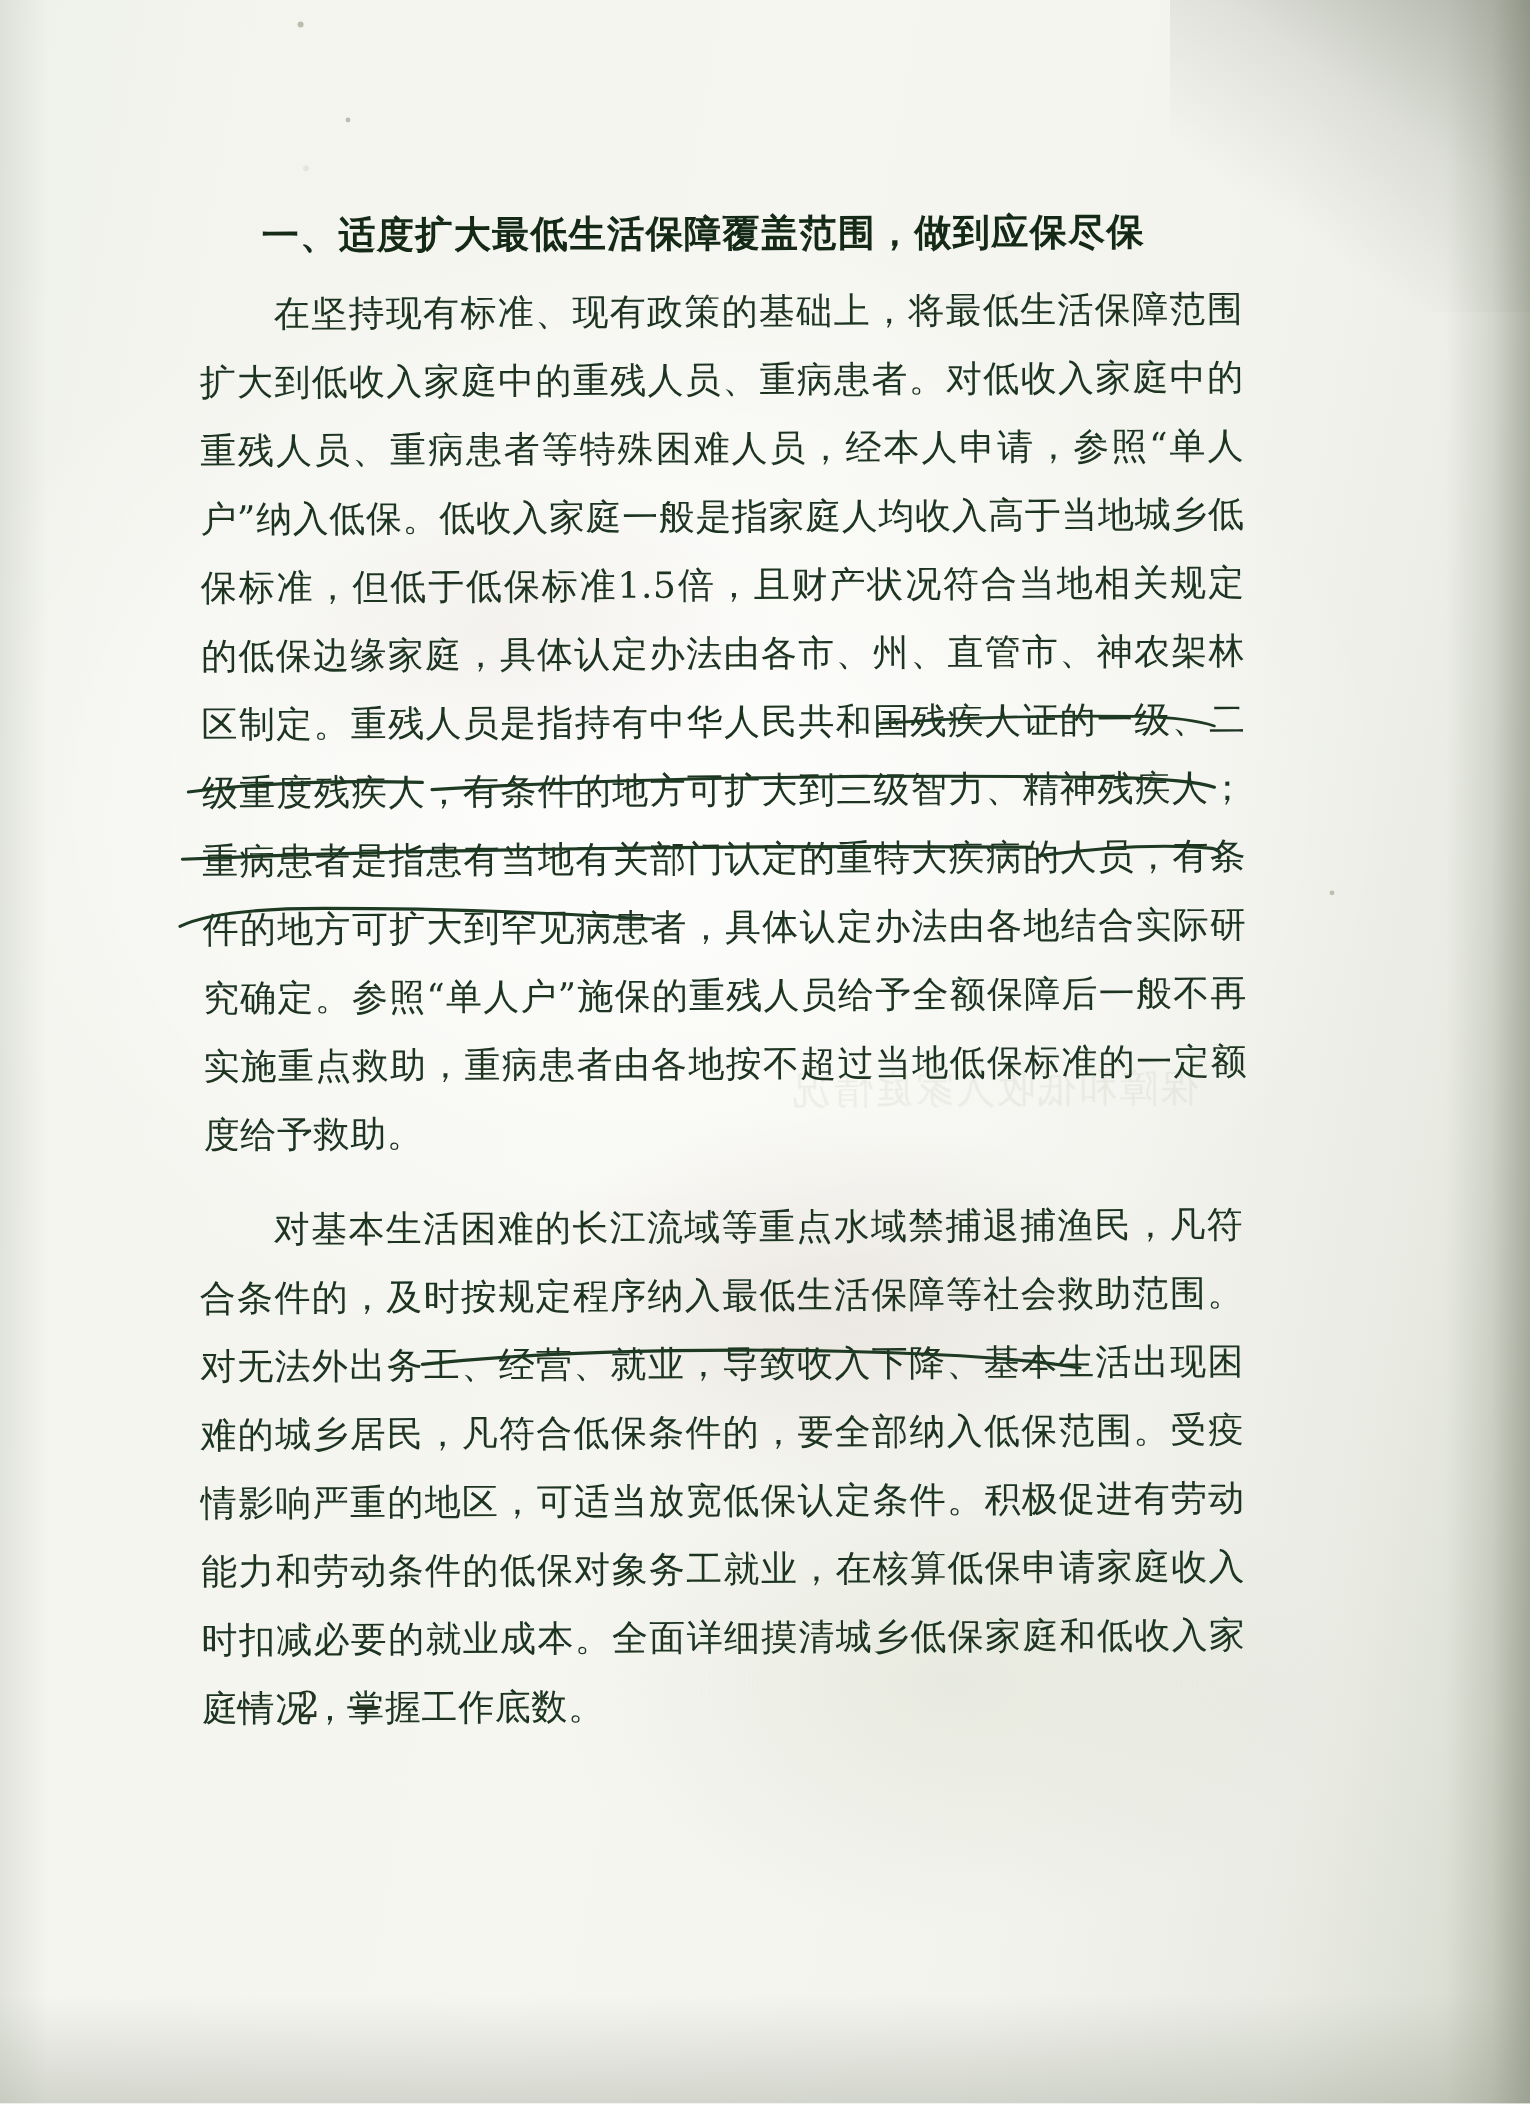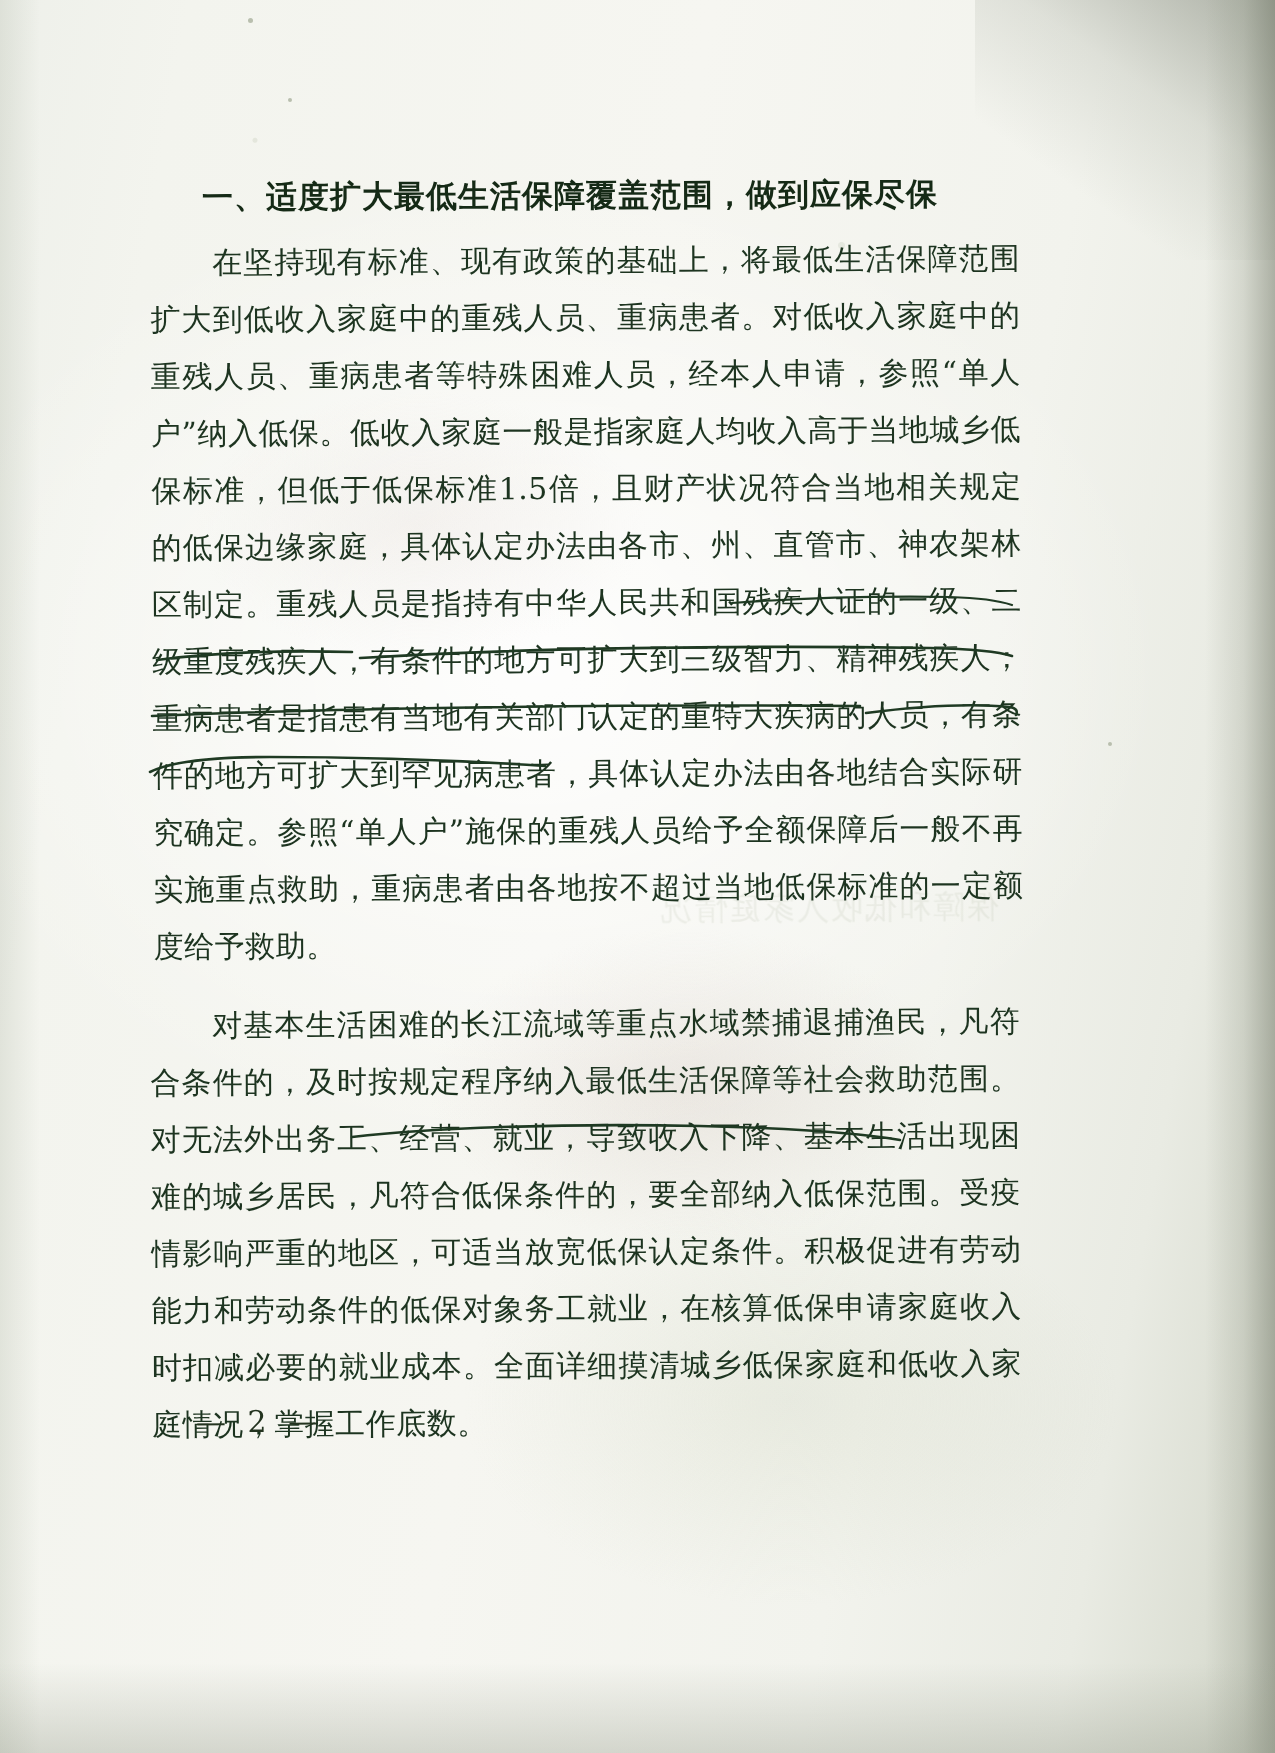--- a/index.html
+++ b/index.html
@@ -80,21 +80,21 @@
     line-height: 58px;
     letter-spacing: 2px;
     pointer-events: none;
     filter: blur(0.6px);
     white-space: pre-wrap;
   }
 
   
   .content {
     position: absolute;
-    left: 150px;
+    left: 166px;
     top: 170px;
     width: 870px;
     color: #20351f;
   }
 
   .doc-heading {
     font-family: "DejaVu Sans", "Liberation Sans", sans-serif;
     font-weight: bold;
     font-size: 31px;
     line-height: 50px;

